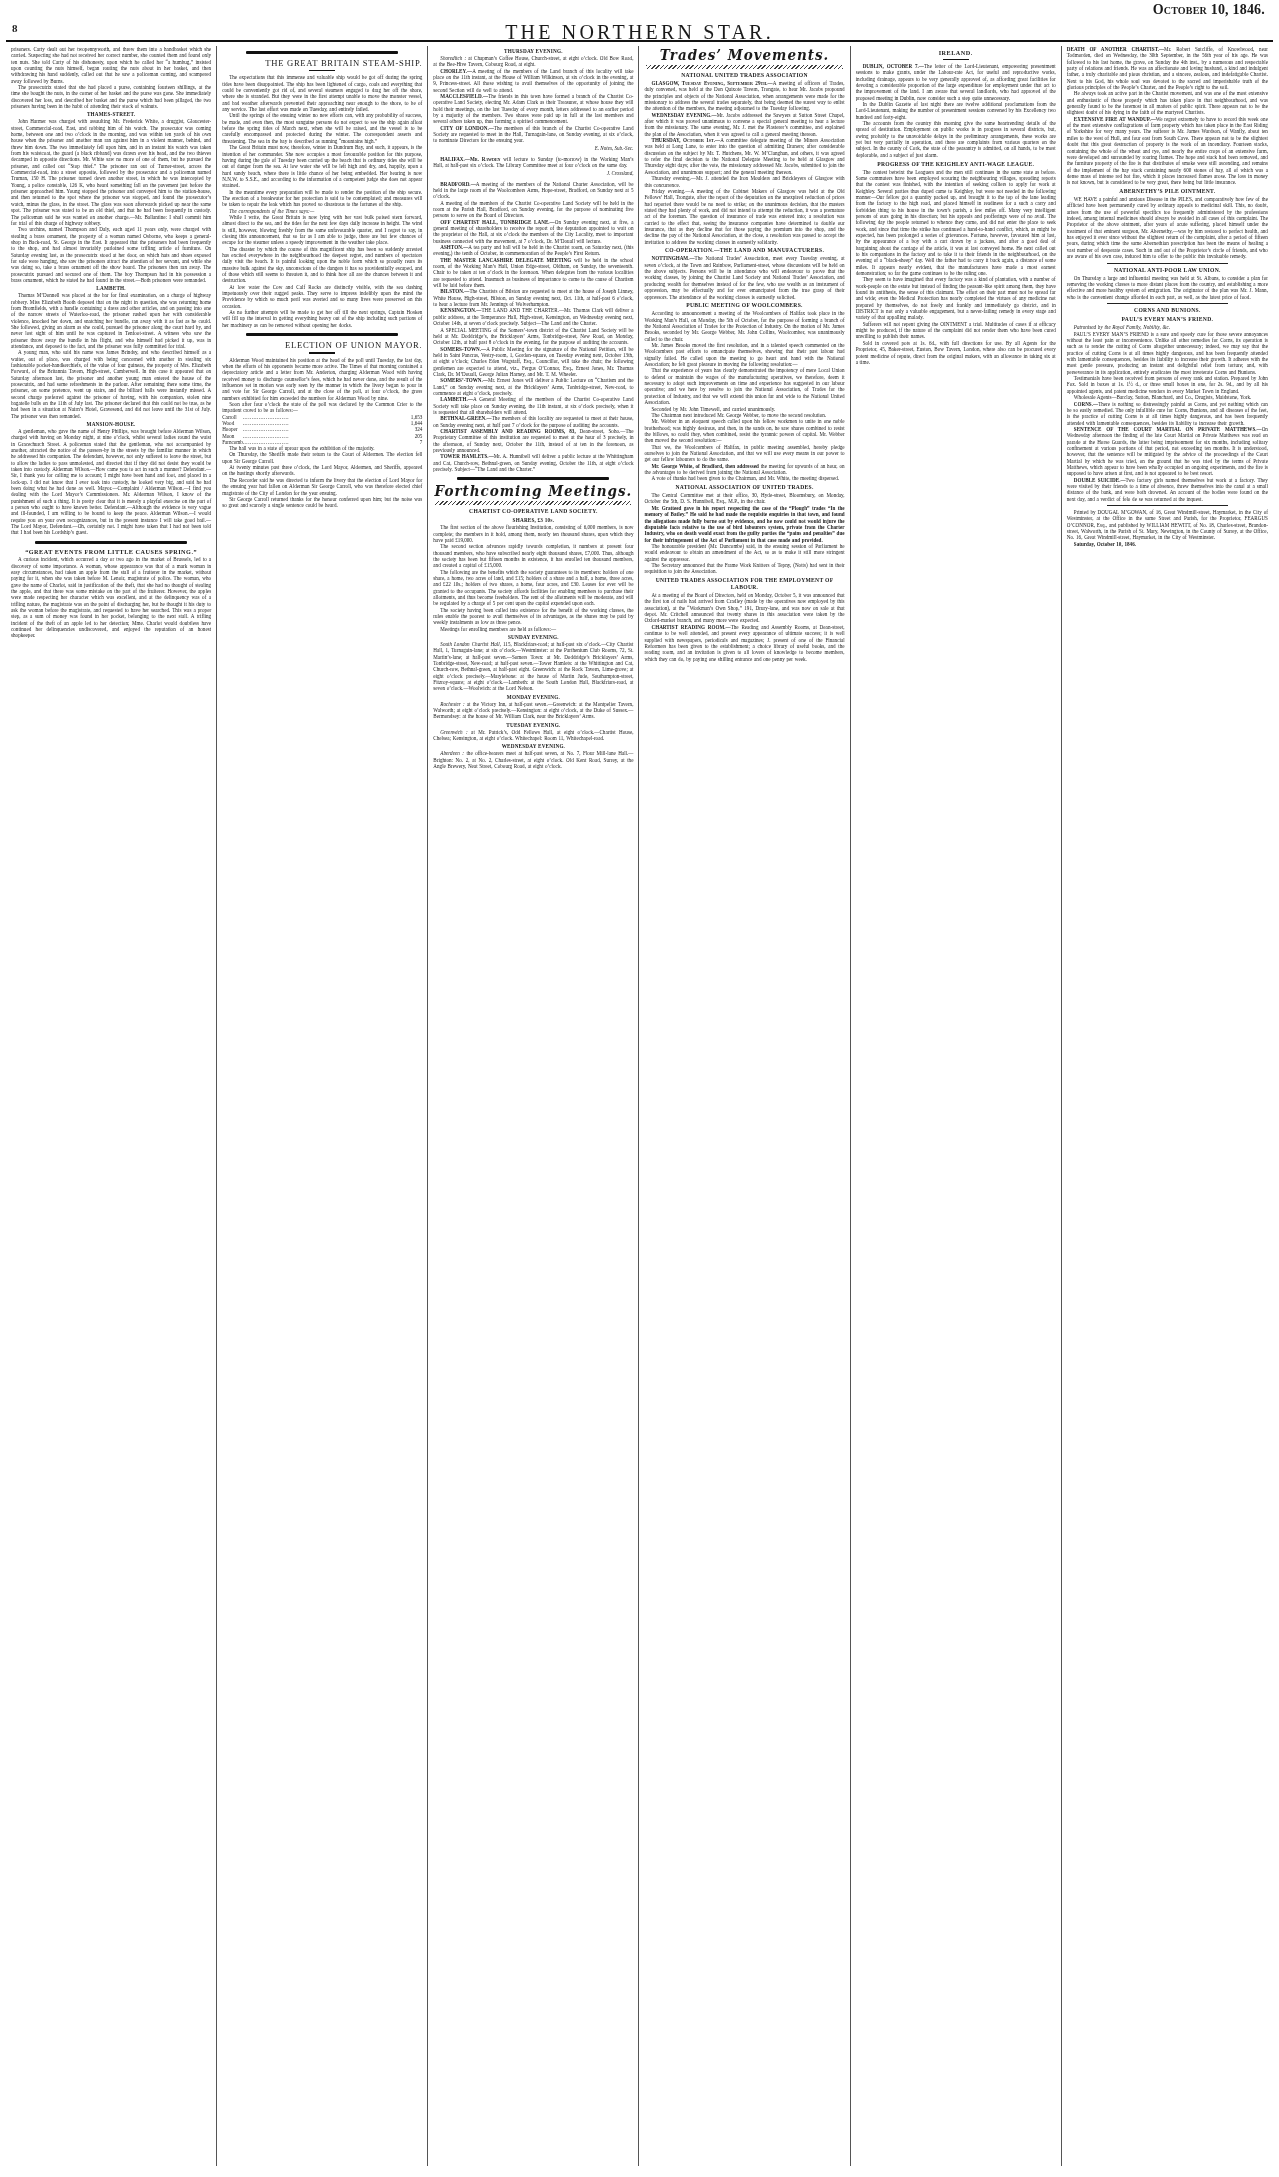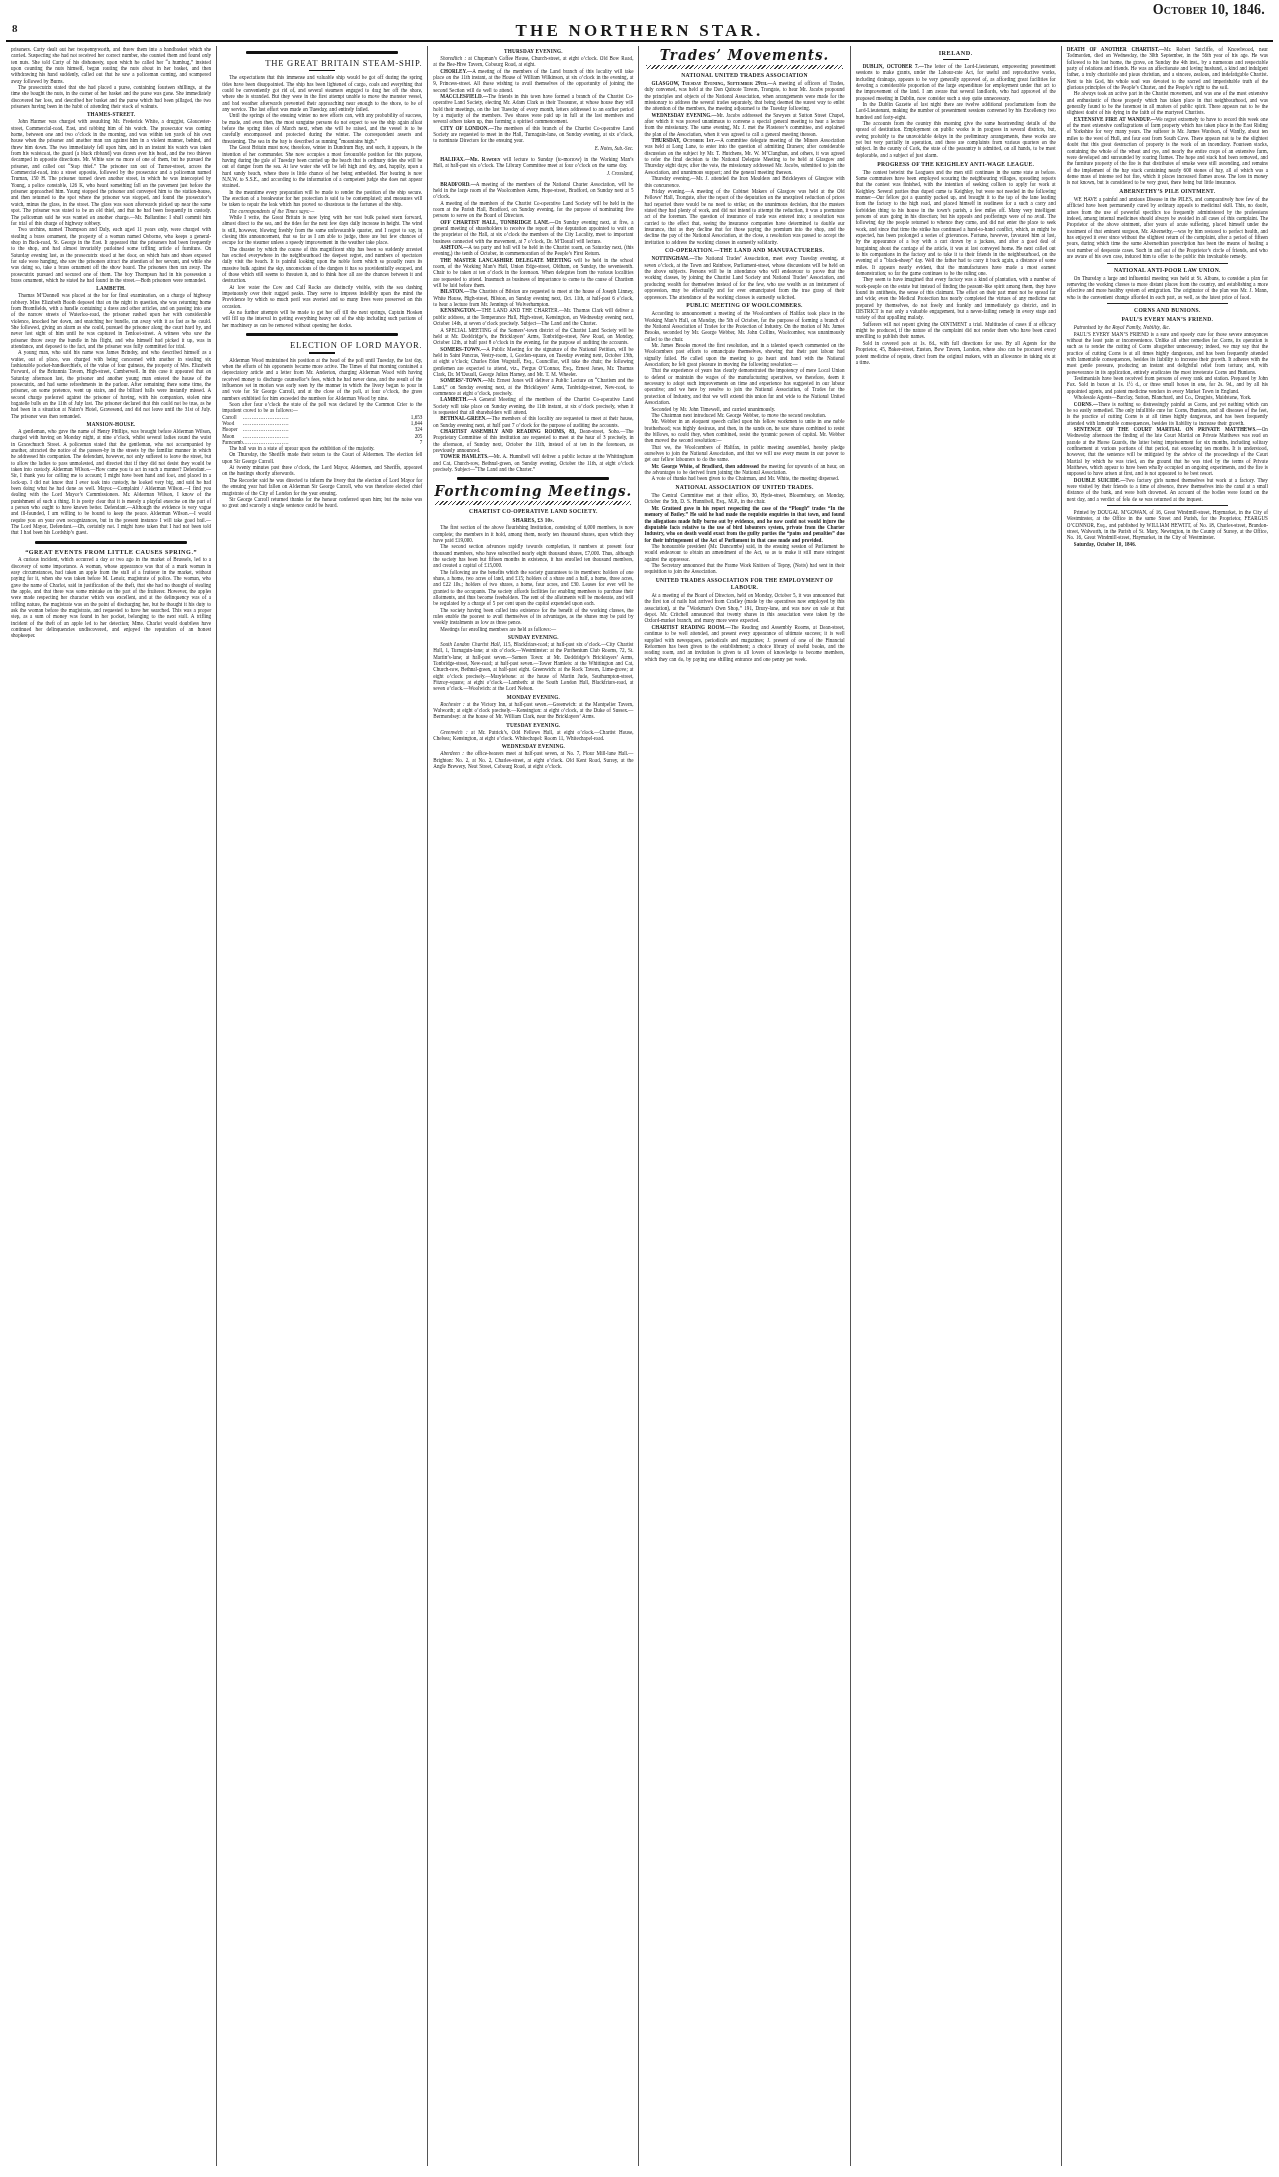--- a/index.html
+++ b/index.html
@@ -33,23 +33,23 @@
   .page-number {
     position: absolute;
     left: 12px;
     top: 22px;
     font-size: 11px;
     font-weight: bold;
     font-family: "Liberation Serif", serif;
   }
   .paper-title {
     text-align: center;
-    font-size: 17px;
+    font-size: 20px;
     letter-spacing: 3.2px;
-    font-weight: bold;
+    font-weight: normal;
     font-family: "Liberation Serif", serif;
     margin: 0;
     line-height: 1;
     padding-top: 8px;
   }
   .issue-date {
     position: absolute;
     right: 14px;
     top: 2px;
     font-size: 14px;
@@ -237,21 +237,21 @@
       <p class="bt">Until the springs of the ensuing winter no new efforts can, with any probability of success, be made, and even then, the most sanguine persons do not expect to see the ship again afloat before the spring tides of March next, when she will be raised, and the vessel is to be carefully encompassed and protected during the winter.  The correspondent asserts and threatening.  The sea in the bay is described as running “mountains high.”</p>
       <p class="bt">The Great Britain must now, therefore, winter in Dundrum Bay, and such, it appears, is the intention of her commander.  She now occupies a most favourable position for this purpose, having during the gale of Tuesday been carried up the beach that is ordinary tides she will be out of danger from the sea.  At low water she will be left high and dry, and, happily, upon a hard sandy beach, where there is little chance of her being embedded.  Her bearing is now N.N.W. to S.S.E., and according to the information of a competent judge she does not appear strained.</p>
       <p class="bt">In the meantime every preparation will be made to render the position of the ship secure.  The erection of a breakwater for her protection is said to be contemplated; and measures will be taken to repair the leak which has proved so disastrous to the fortunes of the ship.</p>
       <p class="bt"><span class="it">The correspondents of the Times says:—</span></p>
       <p class="bt">While I write, the Great Britain is now lying with her vast bulk poised stern forward, almost direct to the sea, and the tides for the next few days daily increase in height.  The wind is still, however, blowing freshly from the same unfavourable quarter, and I regret to say, in closing this announcement, that so far as I am able to judge, there are but few chances of escape for the steamer unless a speedy improvement in the weather take place.</p>
       <p class="bt">The disaster by which the course of this magnificent ship has been so suddenly arrested has excited everywhere in the neighbourhood the deepest regret, and numbers of spectators daily visit the beach.  It is painful looking upon the noble form which so proudly rears its massive bulk against the sky, unconscious of the dangers it has so providentially escaped, and of those which still seems to threaten it, and to think how all are the chances between it and destruction.</p>
       <p class="bt">At low water the Cow and Calf Rocks are distinctly visible, with the sea dashing impetuously over their rugged peaks.  They serve to impress indelibly upon the mind the Providence by which so much peril was averted and so many lives were preserved on this occasion.</p>
       <p class="bt">As no further attempts will be made to get her off till the next springs, Captain Hosken will fill up the interval in getting everything heavy out of the ship including such portions of her machinery as can be removed without opening her docks.</p>
 
       <div class="thickrule"></div>
-      <h2 class="sect">ELECTION OF LORD MAYOR.</h2>
+      <h2 class="sect">ELECTION OF UNION MAYOR.</h2>
       <div class="shortrule"></div>
       <p class="bt">Alderman Wood maintained his position at the head of the poll until Tuesday, the last day, when the efforts of his opponents became more active.  The Times of that morning contained a depreciatory article and a letter from Mr. Anderton, charging Alderman Wood with having received money to discharge counsellor’s fees, which he had never done, and the result of the influences set in motion was early seen by the manner in which the livery began to pour in and vote for Sir George Carroll, and at the close of the poll, at four o’clock, the gross numbers exhibited for him exceeded the numbers for Alderman Wood by nine.</p>
       <p class="bt">Soon after four o’clock the state of the poll was declared by the Common Crier to the impatient crowd to be as follows:—</p>
 
       <table class="poll">
         <tbody>
           <tr>
             <td class="nm">Carroll</td>
             <td class="dots">..........................</td>
             <td class="val">1,653</td>

